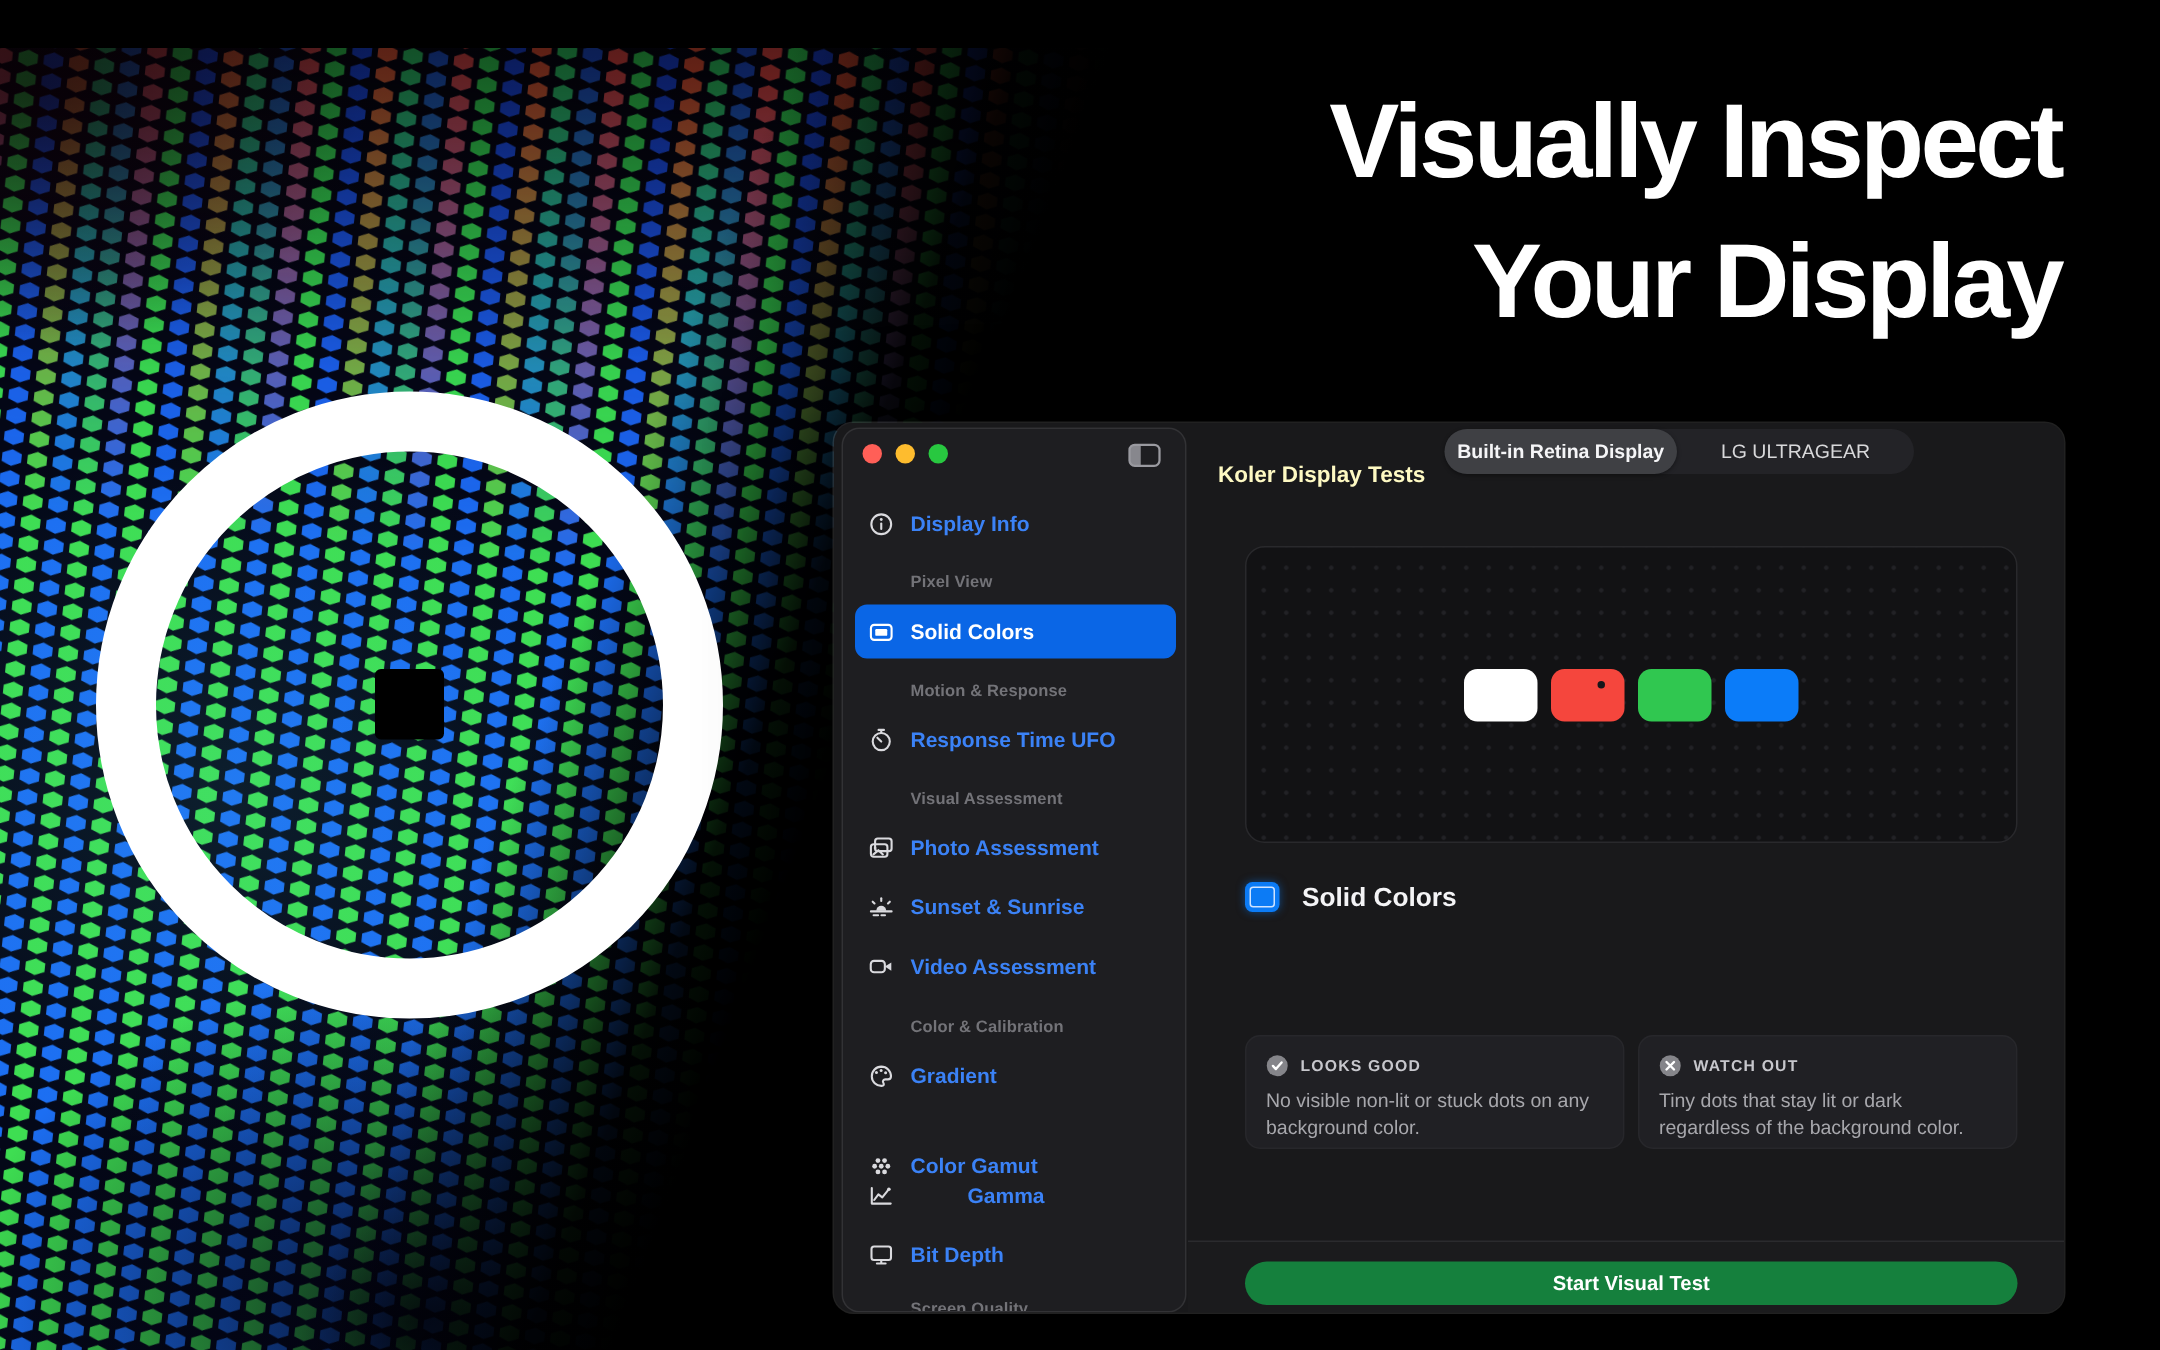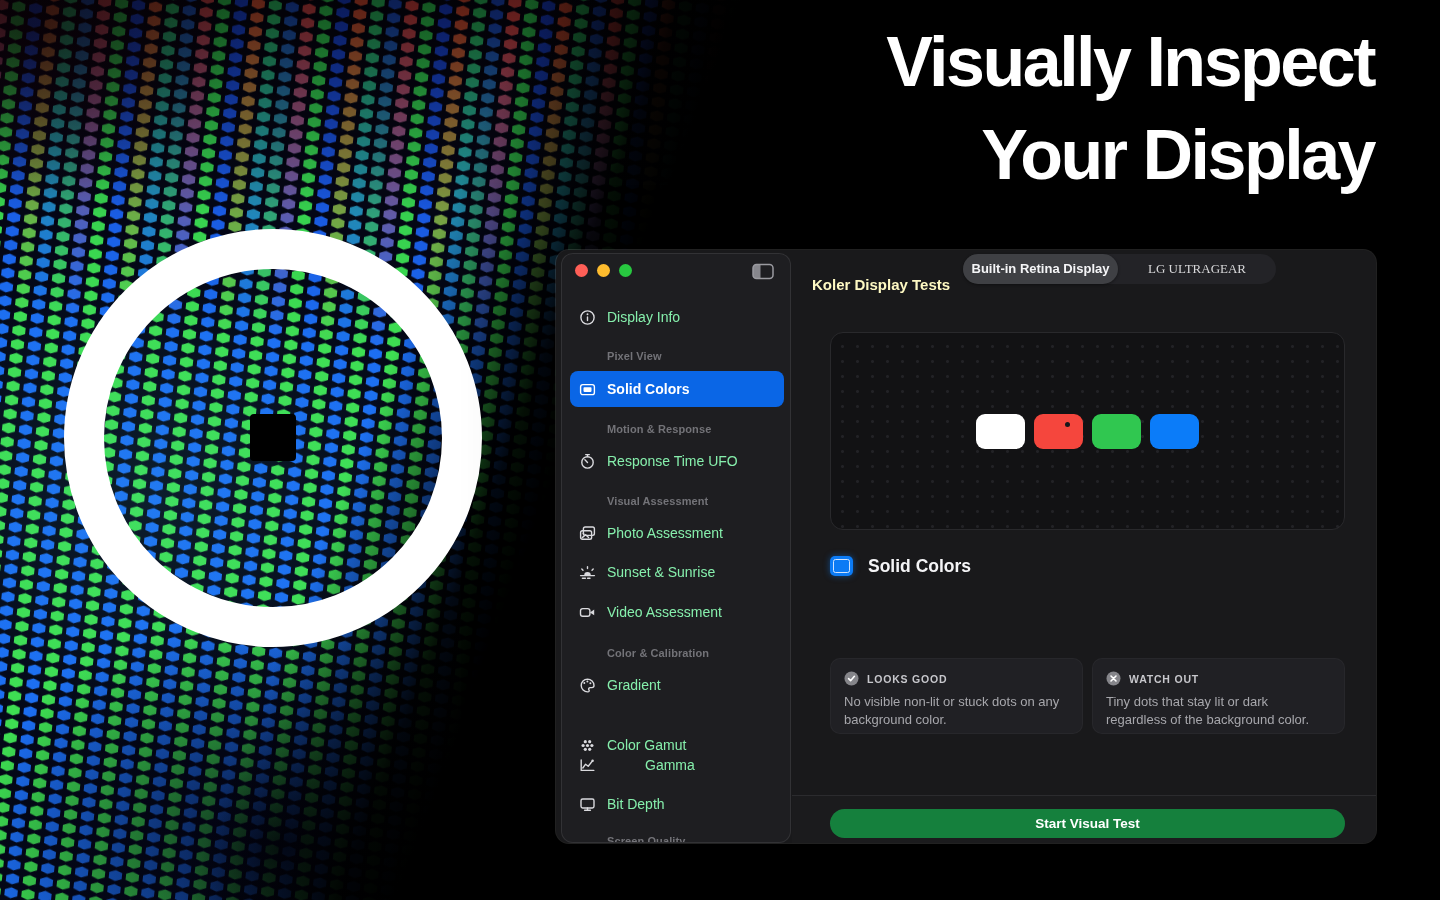--- a/index.html
+++ b/index.html
@@ -1,18 +1,18 @@
 <!DOCTYPE html>
 <html><head>
 <meta charset="utf-8">
 <style>
   * { margin:0; padding:0; box-sizing:border-box; }
   html,body { width:1440px; height:900px; background:#000; overflow:hidden;
               font-family:"Liberation Sans", sans-serif; }
-  .stage { position:relative; width:1440px; height:676px; background:#000; }
+  .stage { position:relative; width:1440px; height:676px; background:#000;margin-top:32px; }
 
   
   .photo { position:absolute; left:0; top:0; width:830px; height:900px; overflow:hidden; }
   .photo svg.gridsvg { position:absolute; left:0; top:0; }
   .photo .shade { position:absolute; inset:0;
     background:
       linear-gradient(111deg, rgba(0,0,0,0) 45%, rgba(0,0,0,0.92) 58%, #000 63%),
       linear-gradient(180deg, rgba(0,0,0,0.55) 0%, rgba(0,0,0,0) 24%),
       radial-gradient(ellipse 480px 360px at 34% 94%, rgba(2,2,16,0.88), rgba(2,2,16,0) 65%),
       radial-gradient(ellipse 320px 250px at 3% 3%, rgba(25,0,10,0.55), rgba(0,0,0,0) 70%),
@@ -33,38 +33,38 @@
          box-shadow:0 0 0 1px rgba(255,255,255,0.13), 0 30px 80px rgba(0,0,0,0.8); }
 
   
   .side { position:absolute; left:5px; top:3px; width:230px; height:590px;
           background:#1e1e21; border:1px solid rgba(255,255,255,0.09);
           border-radius:12px; overflow:hidden; }
   .lights { position:absolute; left:13px; top:10px; display:flex; gap:9px; }
   .light { width:13px; height:13px; border-radius:50%; }
   .toggle { position:absolute; right:16px; top:9px; width:22px; height:17px; color:#9a9aa0; }
   .srow { position:absolute; left:8px; width:214px; height:30px; display:flex;
-          align-items:center; padding-left:9px; border-radius:8px; color:#86efac;
-          font-size:14px; font-weight:400; }
+          align-items:center; padding-left:9px; border-radius:8px; color:#3b82f6;
+          font-size:14px; font-weight:700; }
   .srow .ic { width:17px; height:17px; margin-right:11px; color:#dadade; flex:0 0 auto; }
   .srow.sel { height:36px; background:#0a66e6; color:#fff; font-weight:600; }
   .srow.sel .ic { color:#fff; }
   .shead { position:absolute; left:17px; width:200px; font-size:11px; font-weight:700;
            color:#737378; letter-spacing:0.1px;padding-left:28px; }
 
   
   .main-title { position:absolute; left:256px; top:16px; height:38px; line-height:38px;
                 color:#fef9c3; font-size:15px; font-weight:700; }
   .seg { position:absolute; left:407px; top:4px; width:313px; height:30px;
          background:#232327; border-radius:15px; display:flex; align-items:center; }
   .seg .opt { height:30px; line-height:30px; text-align:center; font-size:13px;
               color:#d8d8da; border-radius:15px; }
   .seg .opt.on { background:#3f4044; color:#f5f5f7; font-weight:600;
                  box-shadow:0 1px 3px rgba(0,0,0,0.4); width:155px; }
-  .seg .opt.off { width:158px;font-family:Liberation Serif, serif; }
+  .seg .opt.off { width:158px; }
 
   .pbox { position:absolute; left:274px; top:82px; width:515px; height:198px;
           background:#121214; border:1px solid #29292c; border-radius:13px;
           background-image:radial-gradient(circle, #222226 1.2px, rgba(0,0,0,0) 1.7px);
           background-size:15px 15px; background-position:4px 6px;
           display:flex; align-items:center; justify-content:center; gap:9px; }
   .swatch { width:49px; height:35px; border-radius:9px; position:relative; }
   .swatch .ddot { position:absolute; left:31px; top:8px; width:5px; height:5px;
                   border-radius:50%; background:#16161a; }
 

